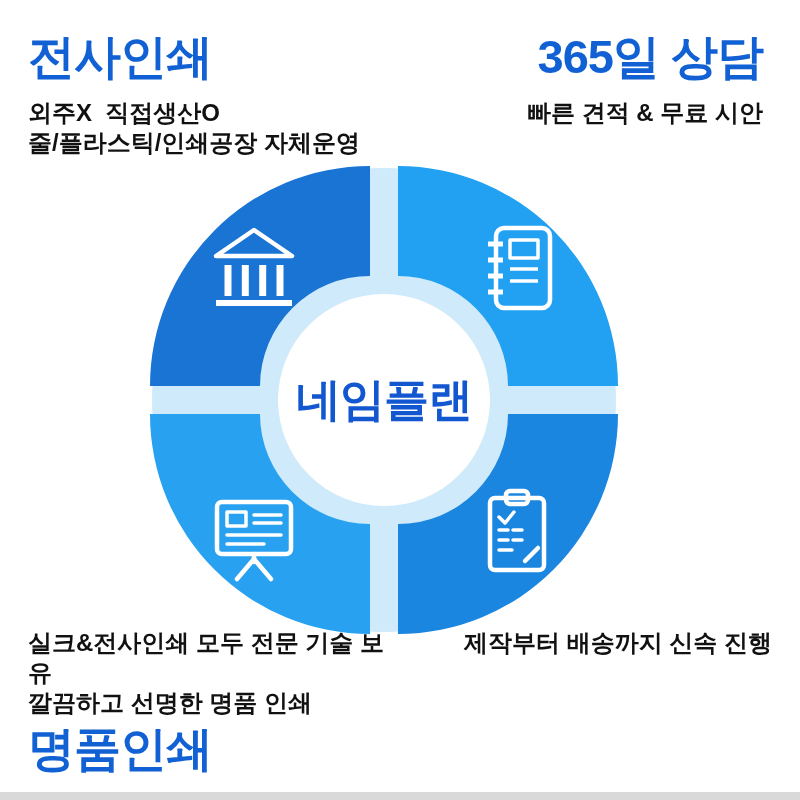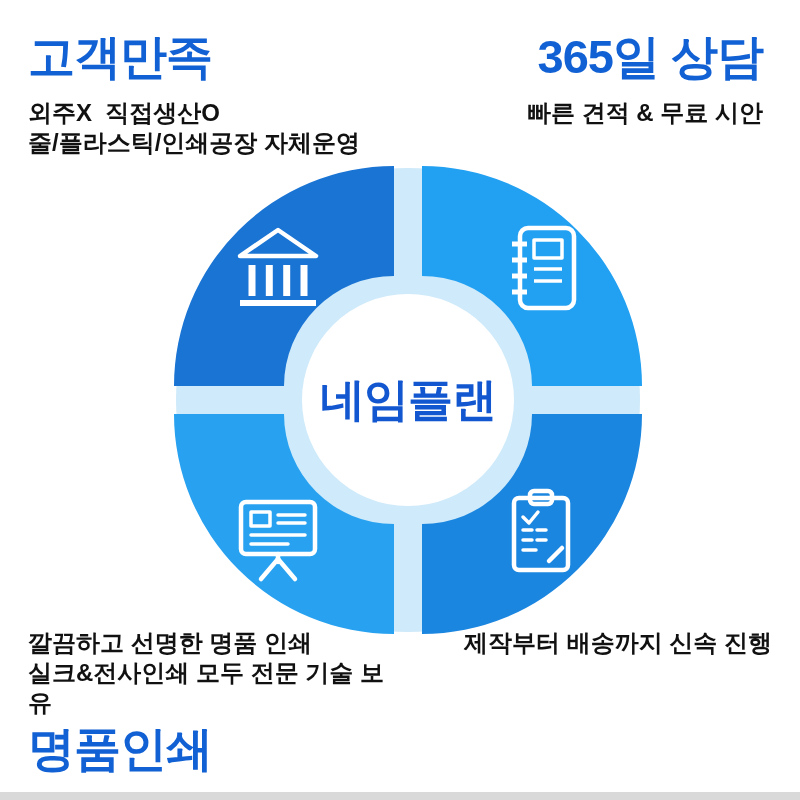--- a/index.html
+++ b/index.html
@@ -36,21 +36,21 @@
   .corner.bl .title,.corner.br .title{margin-top:4px;}
   .line{
     font-size:24px;
     font-weight:700;
     color:var(--body-color);
     line-height:30px;
     white-space:pre-wrap;
   }
   .diagram{
     position:absolute;
-    left:148px;top:140px;
+    left:124px;top:140px;
     width:520px;height:520px;
   }
   .diagram svg{position:absolute;left:0;top:0;}
   .center-label{
     position:absolute;
     inset:0;
     display:flex;
     align-items:center;
     justify-content:center;
     font-size:45px;
@@ -65,21 +65,21 @@
     width:800px;height:8px;
     background:var(--strip-color);
   }
 </style>
 </head>
 <body>
 
 <div class="canvas">
 
   <section class="corner tl">
-    <h1 class="title">고객만족</h1>
+    <h1 class="title">전사인쇄</h1>
     <p class="line">외주X  직접생산O</p>
     <p class="line">줄/플라스틱/인쇄공장 자체운영</p>
   </section>
 
   <section class="corner tr">
     <h1 class="title">365일 상담</h1>
     <p class="line">빠른 견적 &amp; 무료 시안</p>
   </section>
 
   <div class="diagram">
@@ -134,22 +134,22 @@
         <line x1="-17" y1="10" x2="6" y2="10" stroke-width="3.5" stroke-dasharray="9 5"></line>
         <line x1="-17" y1="20" x2="-4" y2="20" stroke-width="3.5"></line>
         <line x1="9" y1="31" x2="22" y2="18" stroke-width="4.5"></line>
       </g>
     </svg>
 
     <div class="center-label">네임플랜</div>
   </div>
 
   <section class="corner bl">
+    <p class="line">실크&amp;전사인쇄 모두 전문 기술 보유</p>
     <p class="line">깔끔하고 선명한 명품 인쇄</p>
-    <p class="line">실크&amp;전사인쇄 모두 전문 기술 보유</p>
     <h1 class="title">명품인쇄</h1>
   </section>
 
   <section class="corner br">
     <p class="line">제작부터 배송까지 신속 진행</p>
   </section>
 
   <div class="bottom-strip"></div>
 </div>
 

